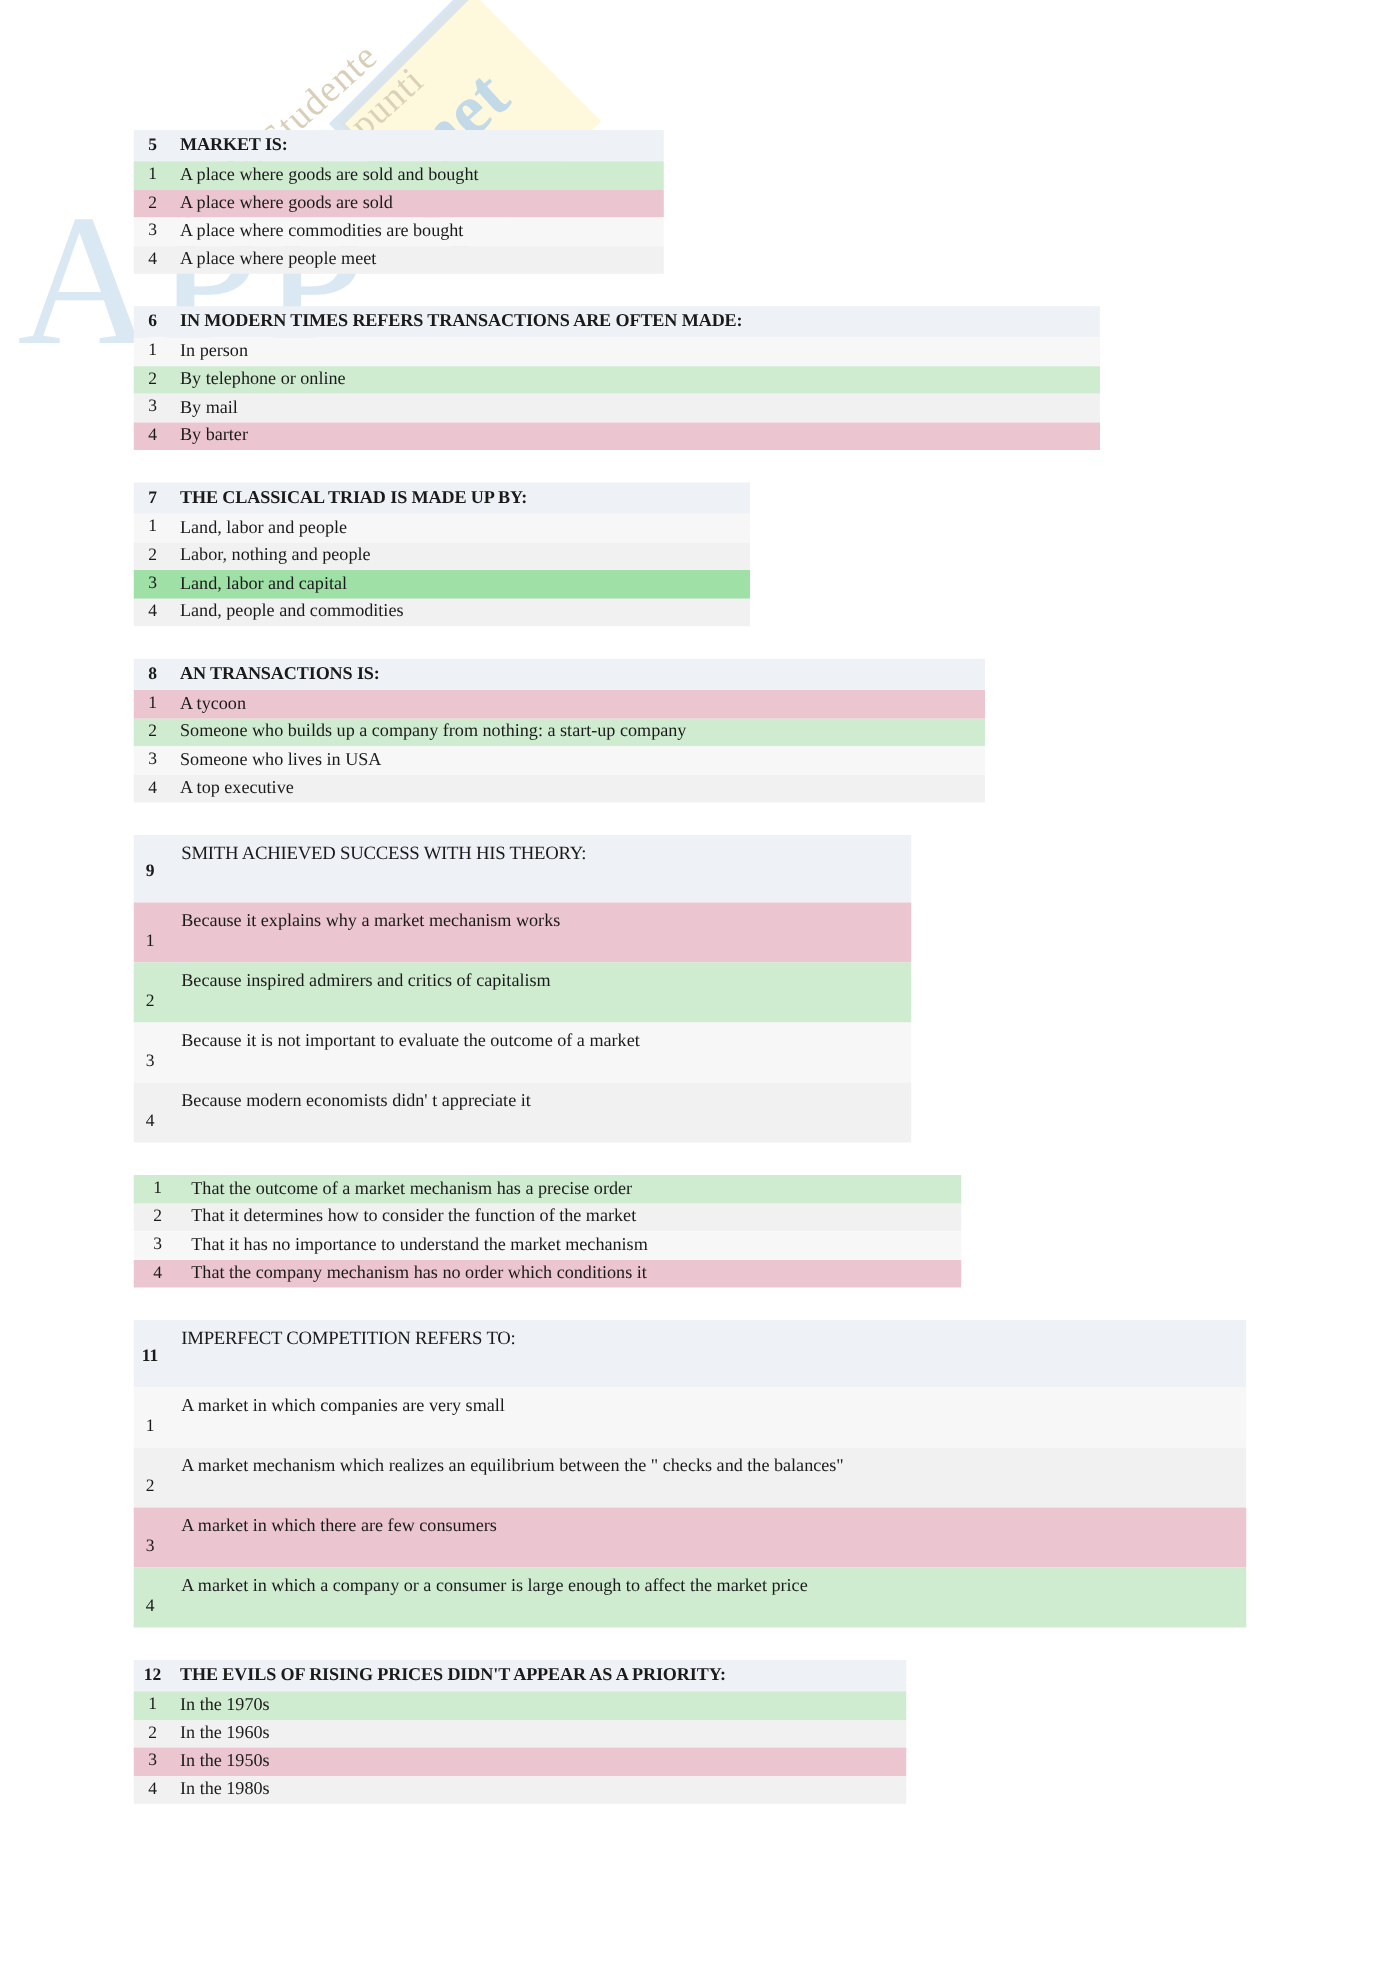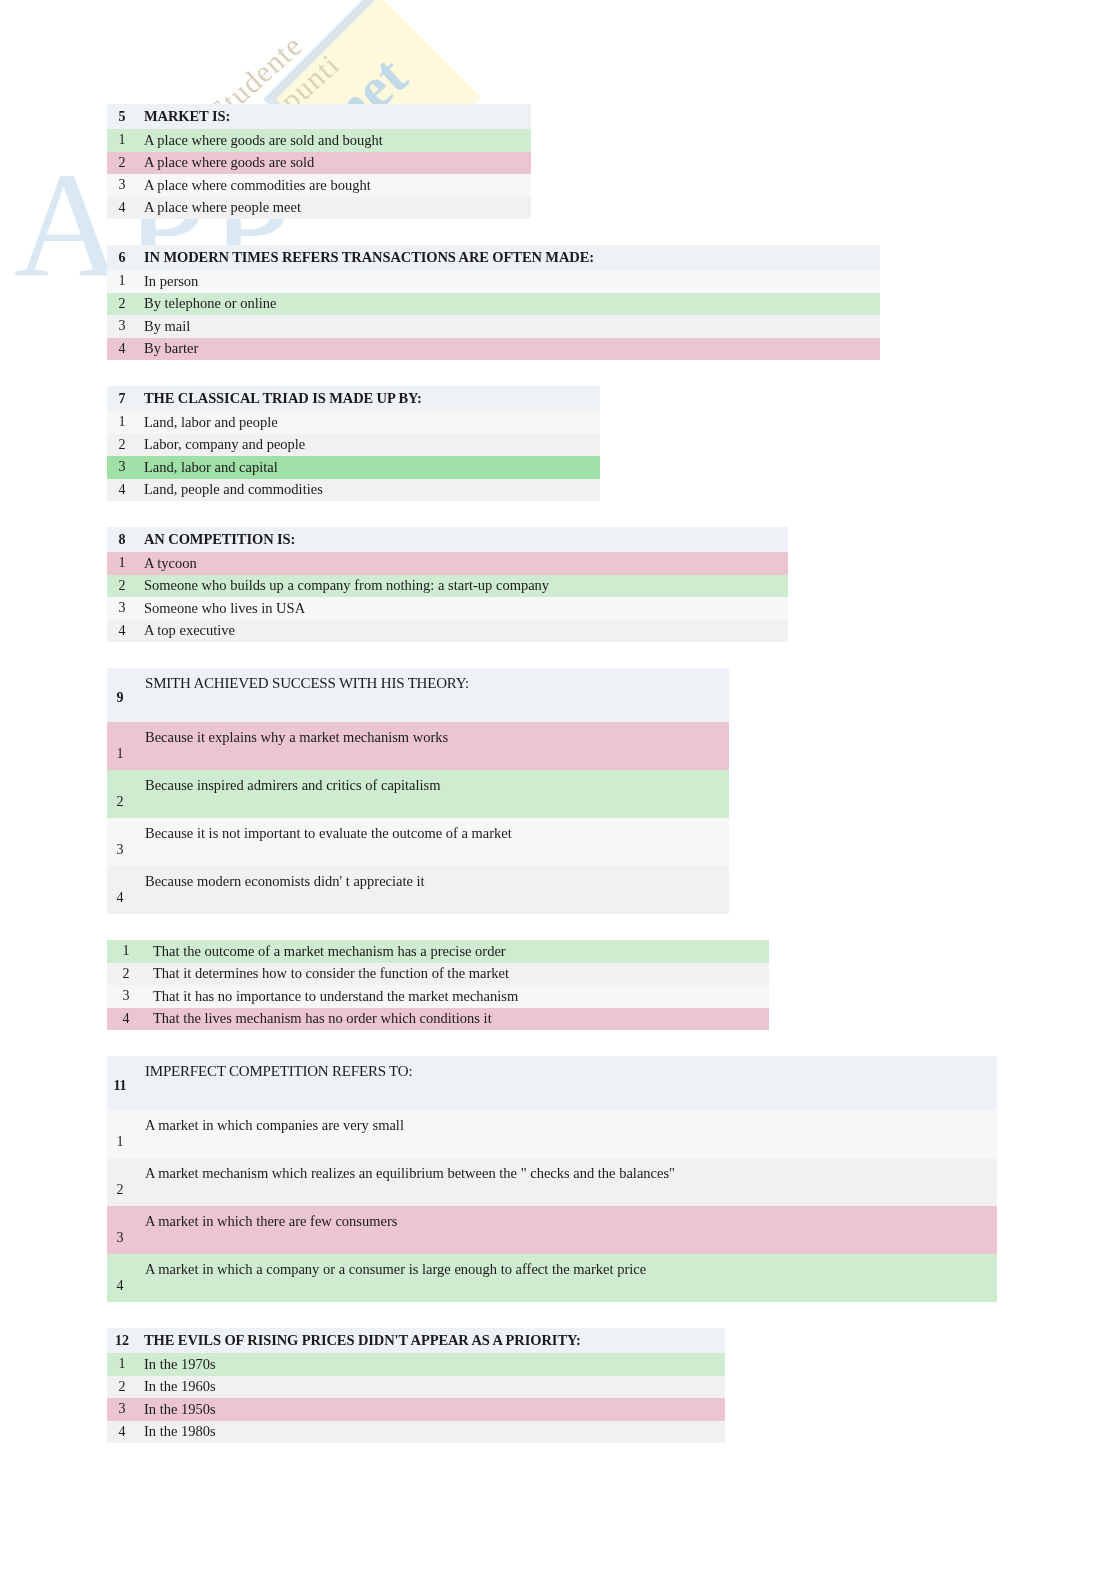--- a/index.html
+++ b/index.html
@@ -269,35 +269,35 @@
         <div class="q-header">
           <span class="q-num">7</span>
           <span class="q-text">THE CLASSICAL TRIAD IS MADE UP BY:</span>
         </div>
         <div class="opt-row bg-plain">
           <span class="o-num">1</span>
           <span class="o-text">Land, labor and people</span>
         </div>
         <div class="opt-row bg-plain2">
           <span class="o-num">2</span>
-          <span class="o-text">Labor, company and people</span>
+          <span class="o-text">Labor, nothing and people</span>
         </div>
         <div class="opt-row bg-green-strong">
           <span class="o-num">3</span>
           <span class="o-text">Land, labor and capital</span>
         </div>
         <div class="opt-row bg-plain2">
           <span class="o-num">4</span>
           <span class="o-text">Land, people and commodities</span>
         </div>
       </div>
       <div class="question-block" style="width: 681px;">
         <div class="q-header">
           <span class="q-num">8</span>
-          <span class="q-text">AN COMPETITION IS:</span>
+          <span class="q-text">AN TRANSACTIONS IS:</span>
         </div>
         <div class="opt-row bg-pink">
           <span class="o-num">1</span>
           <span class="o-text">A tycoon</span>
         </div>
         <div class="opt-row bg-green">
           <span class="o-num">2</span>
           <span class="o-text">Someone who builds up a company from nothing: a start-up company</span>
         </div>
         <div class="opt-row bg-plain">
@@ -339,21 +339,21 @@
         <div class="opt-row bg-plain2">
           <span class="o-num">2</span>
           <span class="o-text">That it determines how to consider the function of the market</span>
         </div>
         <div class="opt-row bg-plain">
           <span class="o-num">3</span>
           <span class="o-text">That it has no importance to understand the market mechanism</span>
         </div>
         <div class="opt-row bg-pink">
           <span class="o-num">4</span>
-          <span class="o-text">That the lives mechanism has no order which conditions it</span>
+          <span class="o-text">That the company mechanism has no order which conditions it</span>
         </div>
       </div>
       <div class="question-block tall" style="width: 890px;">
         <div class="q-header">
           <span class="q-num">11</span>
           <span class="q-text">IMPERFECT COMPETITION REFERS TO:</span>
         </div>
         <div class="opt-row bg-plain">
           <span class="o-num">1</span>
           <span class="o-text">A market in which companies are very small</span>

